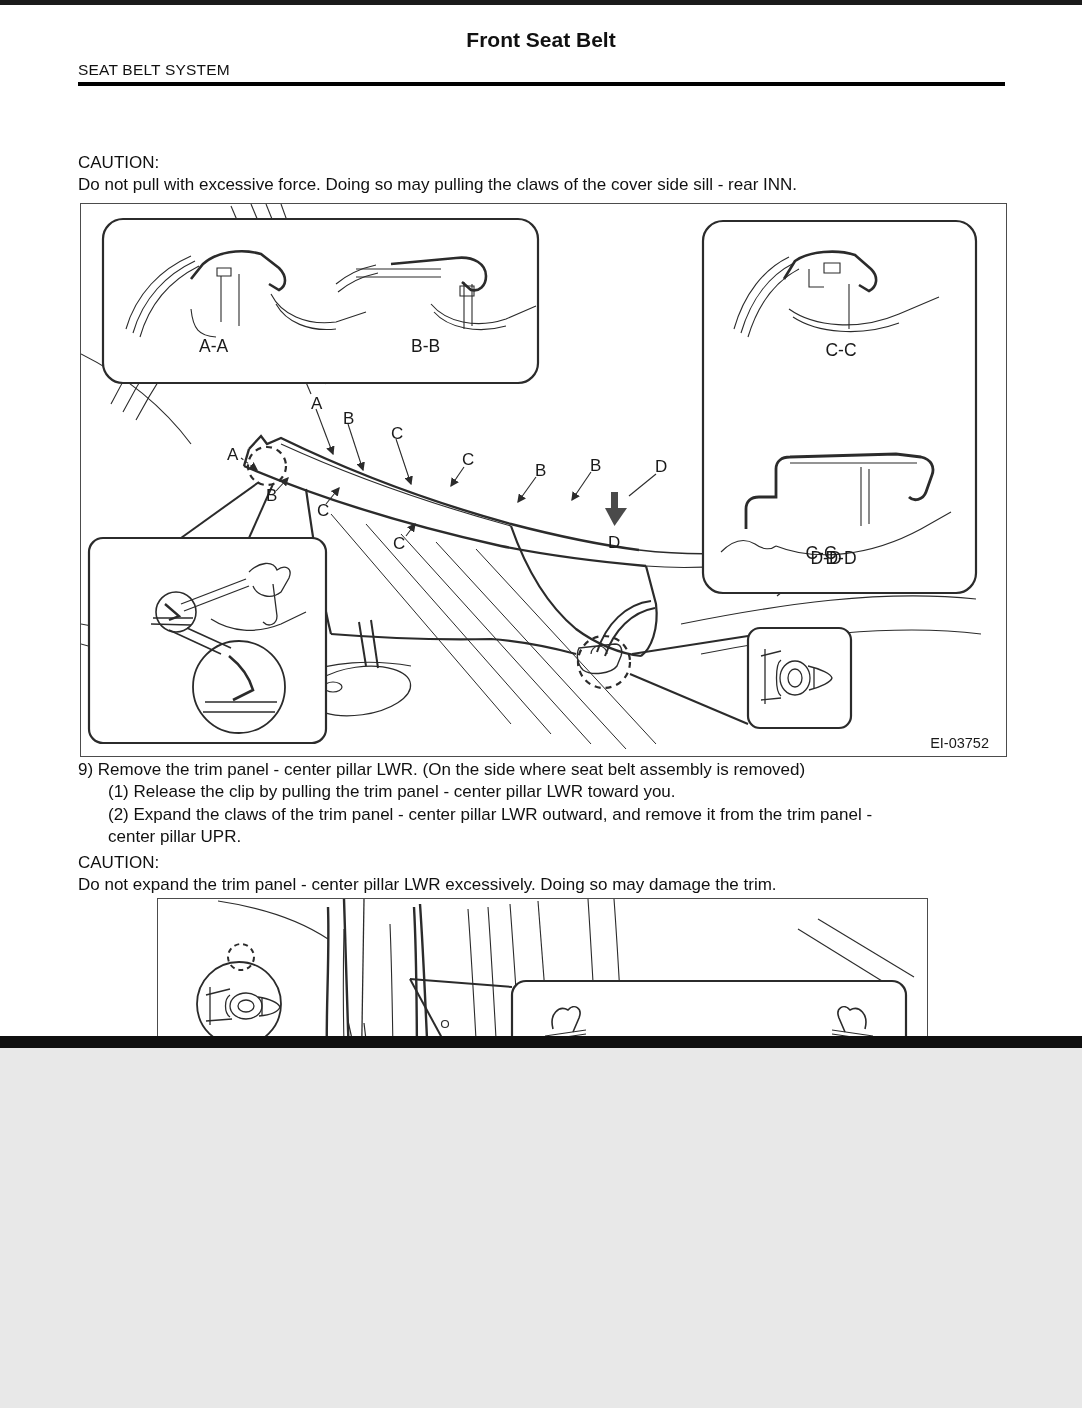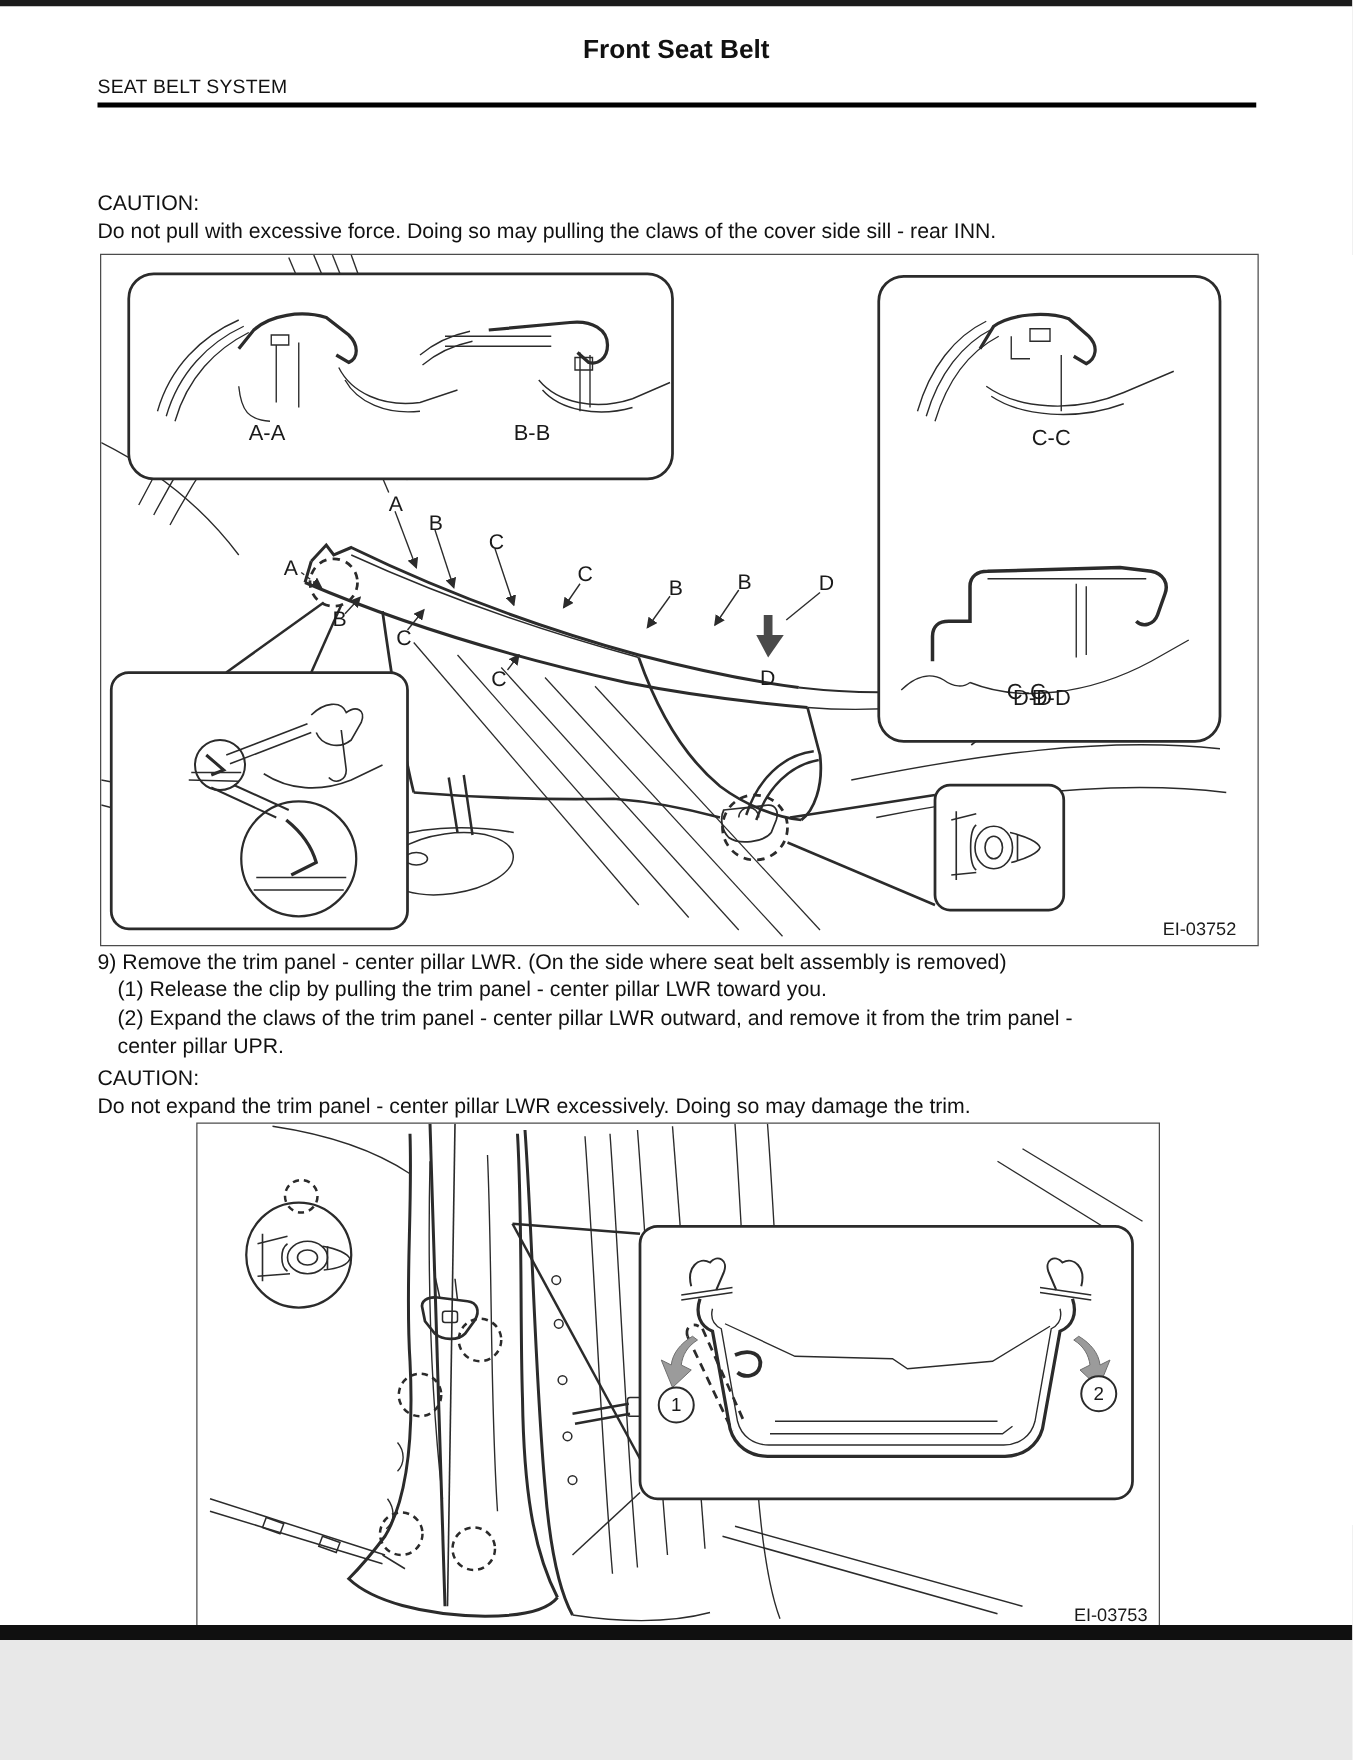--- a/index.html
+++ b/index.html
@@ -1,33 +1,33 @@
 <!DOCTYPE html>
 <html><head>
 <meta charset="utf-8">
 <style>
   html,body{margin:0;padding:0;background:#e8e8e8;}
   .page{
-    position:relative;width:1082px;height:1312px;background:#ffffff;
+    position:relative;width:1082px;height:1048px;background:#ffffff;
     font-family:"Liberation Sans",sans-serif;color:#111;overflow:hidden;
     margin:0 auto;
   }
   .top-bar{position:absolute;top:0;left:0;width:100%;height:5px;background:#1b1b1b;}
   .bottom-bar{position:absolute;bottom:0;left:0;width:100%;height:12px;background:#101010;}
   .doc-title{position:absolute;top:28px;left:0;width:100%;text-align:center;
     font-size:21px;font-weight:bold;}
   .section-heading{position:absolute;left:78px;top:61px;font-size:15.5px;letter-spacing:.2px;}
   .heading-rule{position:absolute;left:78px;top:82px;width:927px;height:4px;background:#000;}
   .step{position:absolute;left:78px;width:932px;font-size:17px;line-height:1.32;}
   .step5{top:100px;}
   .caution{position:absolute;left:78px;width:932px;font-size:17px;line-height:1.32;font-weight:normal;}
   .caution1{top:152px;}
   .caution2{top:852px;}
   .step6{top:759px;}
-  .step6 .sub{margin-left:16px;}
+  .step6 .sub{margin-left:30px;}
   .figure{position:absolute;border:1px solid #4c4c4c;background:#fff;}
   .figure1{left:80px;top:203px;width:925px;height:552px;}
   .figure2{left:157px;top:898px;width:769px;height:407px;}
   .footer-page{position:absolute;top:1344px;left:0;width:100%;text-align:center;
     font-size:20px;font-weight:bold;}
   svg{display:block;}
   svg text{font-family:"Liberation Sans",sans-serif;fill:#1a1a1a;}
   .secletter{font-size:17px;}
   .seclabel{font-size:17.5px;}
   .figid{font-size:14.5px;}

